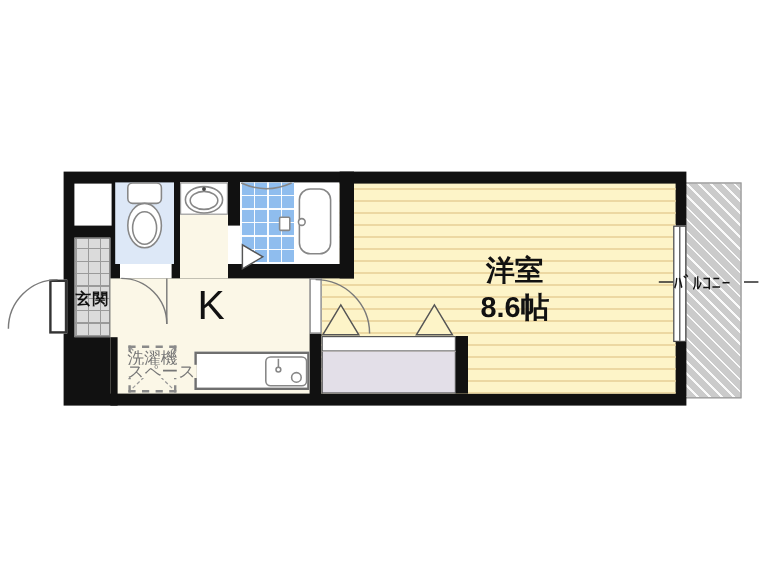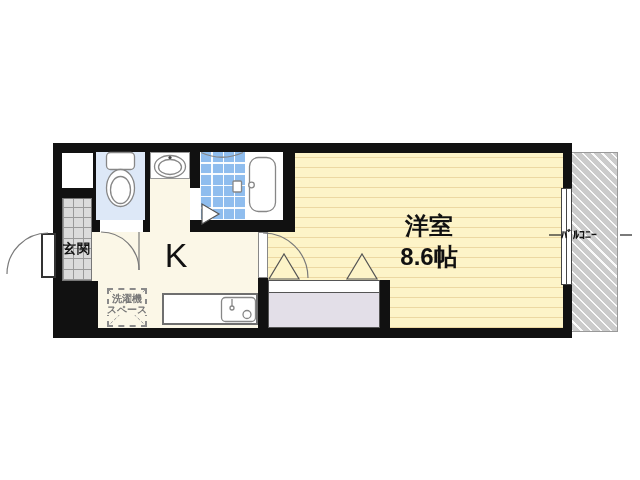--- a/index.html
+++ b/index.html
@@ -25,23 +25,23 @@
   .closetfill{background:#e3dfe8;border:1px solid #555;border-top:none;}
   .window{background:#fff;border:1px solid #444;}
   .window .mull{position:absolute;left:4px;top:0;width:1px;height:100%;background:#444;}
   .counter{background:#fff;border:2px solid #6f6f6f;}
   .entryleaf{background:#fff;border:2px solid #333;}
   .washer{background:#fbf7e7;border:2px dashed #8a8a8a;}
   .lbl{position:absolute;color:#111;text-align:center;white-space:nowrap;}
   .lbl-genkan{font-size:13px;font-weight:600;letter-spacing:1px;}
   .lbl-k{font-size:34px;font-weight:400;}
   .lbl-room{font-size:24px;font-weight:600;line-height:31px;}
-  .lbl-washer{font-size:10px;line-height:11px;color:#777;font-weight:700;}
+  .lbl-washer{font-size:14px;line-height:11px;color:#777;font-weight:400;}
   .lbl-washer span{background:#fbf7e7;padding:0 1px;display:inline-block;}
-  .lbl-balcony{font-size:12px;font-weight:700;display:flex;align-items:center;gap:2px;}
+  .lbl-balcony{font-size:16px;font-weight:400;display:flex;align-items:center;gap:2px;}
   svg{position:absolute;left:0;top:0;pointer-events:none;}
 </style>
 </head>
 <body>
 
 <div class="stage">
 
   <div class="abs" style="left:570px;top:152px;width:48px;height:180px;background:#cbcbcb;border:1px solid #999;
               background-image:repeating-linear-gradient(45deg,rgba(255,255,255,.9) 0 1.5px,transparent 1.5px 7px);"></div>
 

